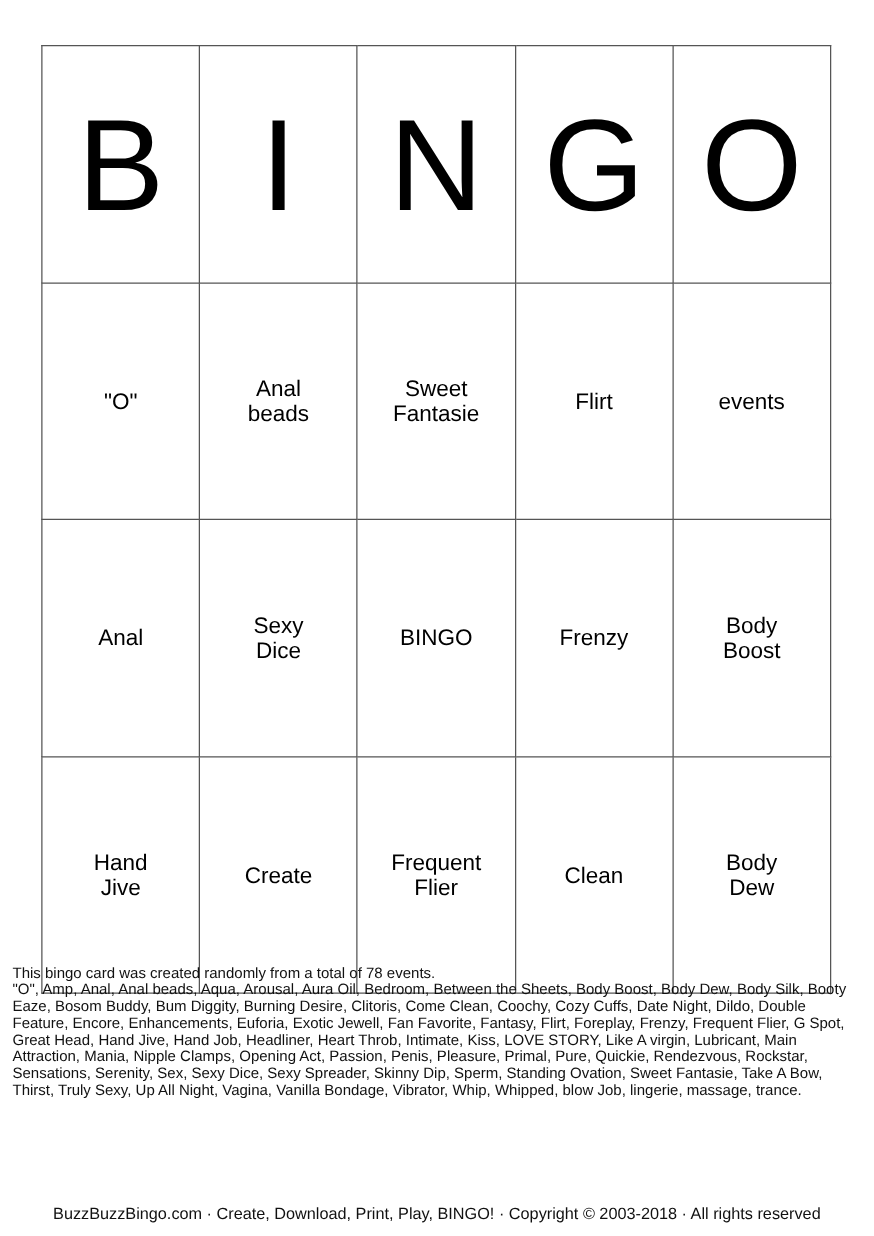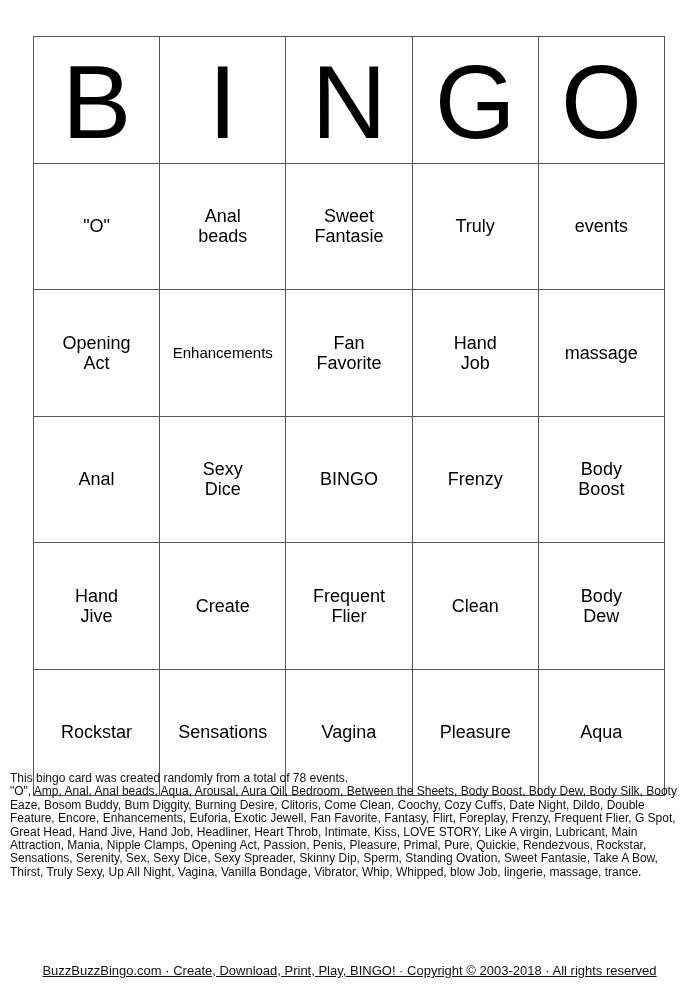--- a/index.html
+++ b/index.html
@@ -4,69 +4,55 @@
 <style>
   html, body { margin:0; padding:0; background:#fff; }
   body { width:699px; height:989px; position:relative; font-family:"Liberation Sans", sans-serif; color:#000; overflow:hidden; }
   .card { position:absolute; left:33px; top:36px; width:632px; height:759px; border-collapse:collapse; table-layout:fixed; }
   .card td { border:1px solid #555; text-align:center; vertical-align:middle; padding:0 4px; }
   .card tr { height:126.5px; }
   .hdr td { font-size:104px; line-height:1; padding-top:4px; }
   .cell { font-size:18px; line-height:20px; }
   .cell.small { font-size:15px; }
   .info { position:absolute; left:10px; top:772px; width:680px; font-size:12px; line-height:13.4px; color:#111; }
-  .footer { position:absolute; left:0; top:963px; width:699px; text-align:center; font-size:13px; color:#111;text-decoration:underline; }
+  .footer { position:absolute; left:0; top:963px; width:699px; text-align:center; font-size:13px; color:#111; }
 </style>
 </head>
 <body>
 
 <table class="card">
   <tbody>
       <tr class="hdr">
     <td>B</td>
     <td>I</td>
     <td>N</td>
     <td>G</td>
     <td>O</td>
   </tr>
   <tr>
     <td class="cell">"O"</td>
     <td class="cell">Anal<br>beads</td>
     <td class="cell">Sweet<br>Fantasie</td>
-    <td class="cell">Truly</td>
+    <td class="cell">Flirt</td>
     <td class="cell">events</td>
-  </tr>
-  <tr>
-    <td class="cell">Opening<br>Act</td>
-    <td class="cell small">Enhancements</td>
-    <td class="cell">Fan<br>Favorite</td>
-    <td class="cell">Hand<br>Job</td>
-    <td class="cell">massage</td>
   </tr>
   <tr>
     <td class="cell">Anal</td>
     <td class="cell">Sexy<br>Dice</td>
     <td class="cell">BINGO</td>
     <td class="cell">Frenzy</td>
     <td class="cell">Body<br>Boost</td>
   </tr>
   <tr>
     <td class="cell">Hand<br>Jive</td>
     <td class="cell">Create</td>
     <td class="cell">Frequent<br>Flier</td>
     <td class="cell">Clean</td>
     <td class="cell">Body<br>Dew</td>
   </tr>
-  <tr>
-    <td class="cell">Rockstar</td>
-    <td class="cell">Sensations</td>
-    <td class="cell">Vagina</td>
-    <td class="cell">Pleasure</td>
-    <td class="cell">Aqua</td>
-  </tr>
 </tbody>
   </table>
 
 <div class="info">
   <div>This bingo card was created randomly from a total of 78 events.</div>
   <div>"O", Amp, Anal, Anal beads, Aqua, Arousal, Aura Oil, Bedroom, Between the Sheets, Body Boost, Body Dew, Body Silk, Booty Eaze, Bosom Buddy, Bum Diggity, Burning Desire, Clitoris, Come Clean, Coochy, Cozy Cuffs, Date Night, Dildo, Double Feature, Encore, Enhancements, Euforia, Exotic Jewell, Fan Favorite, Fantasy, Flirt, Foreplay, Frenzy, Frequent Flier, G Spot, Great Head, Hand Jive, Hand Job, Headliner, Heart Throb, Intimate, Kiss, LOVE STORY, Like A virgin, Lubricant, Main Attraction, Mania, Nipple Clamps, Opening Act, Passion, Penis, Pleasure, Primal, Pure, Quickie, Rendezvous, Rockstar, Sensations, Serenity, Sex, Sexy Dice, Sexy Spreader, Skinny Dip, Sperm, Standing Ovation, Sweet Fantasie, Take A Bow, Thirst, Truly Sexy, Up All Night, Vagina, Vanilla Bondage, Vibrator, Whip, Whipped, blow Job, lingerie, massage, trance.</div>
 </div>
 
 <div class="footer">BuzzBuzzBingo.com · Create, Download, Print, Play, BINGO! · Copyright © 2003-2018 · All rights reserved</div>
 

